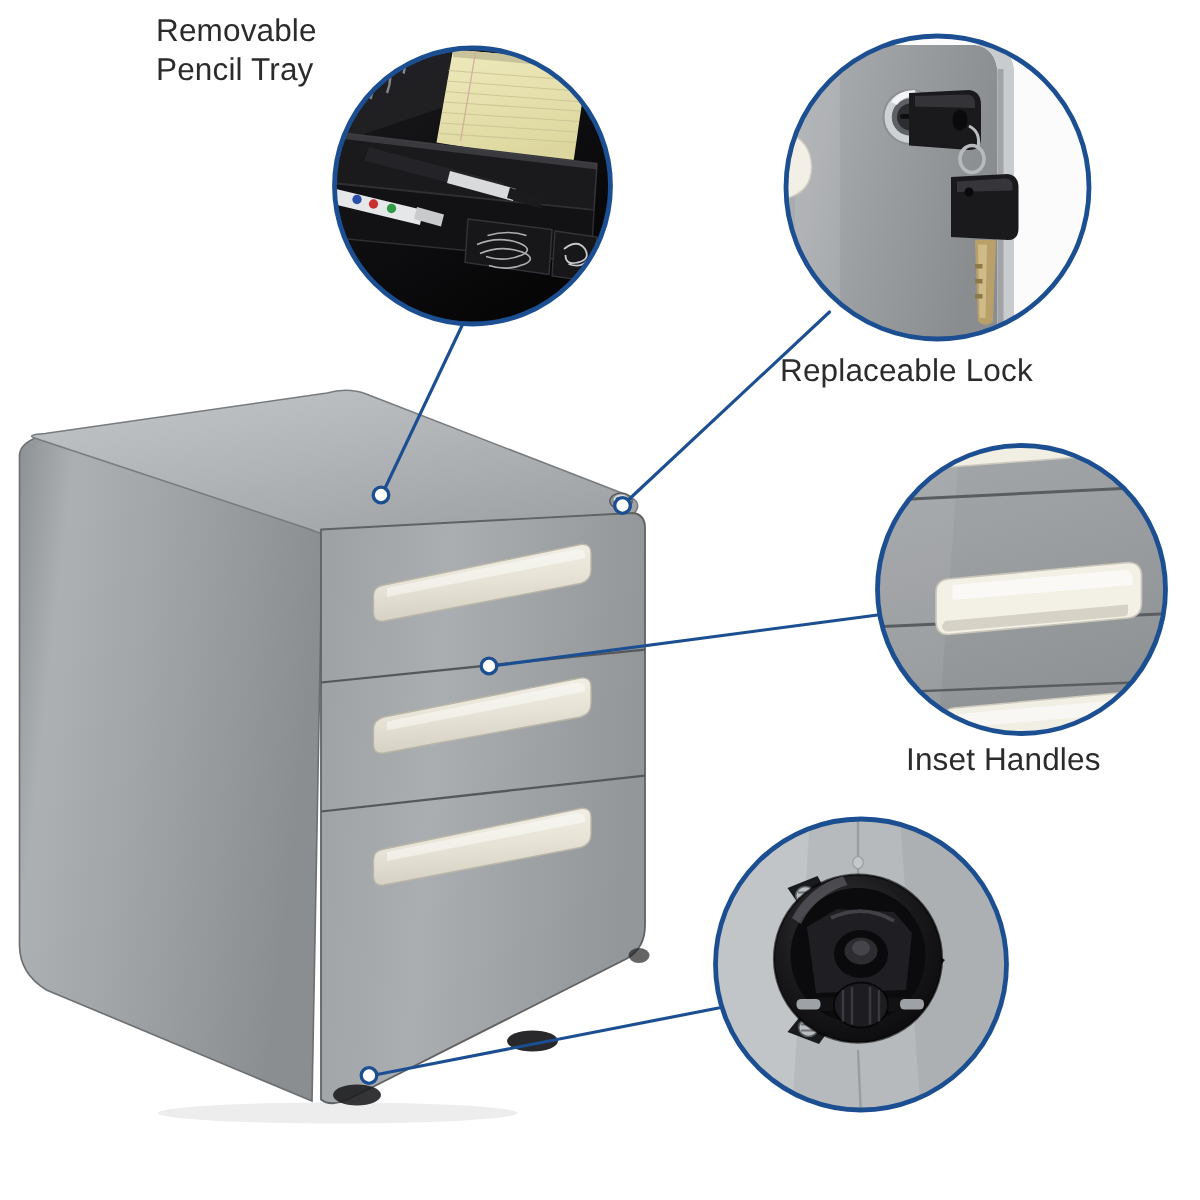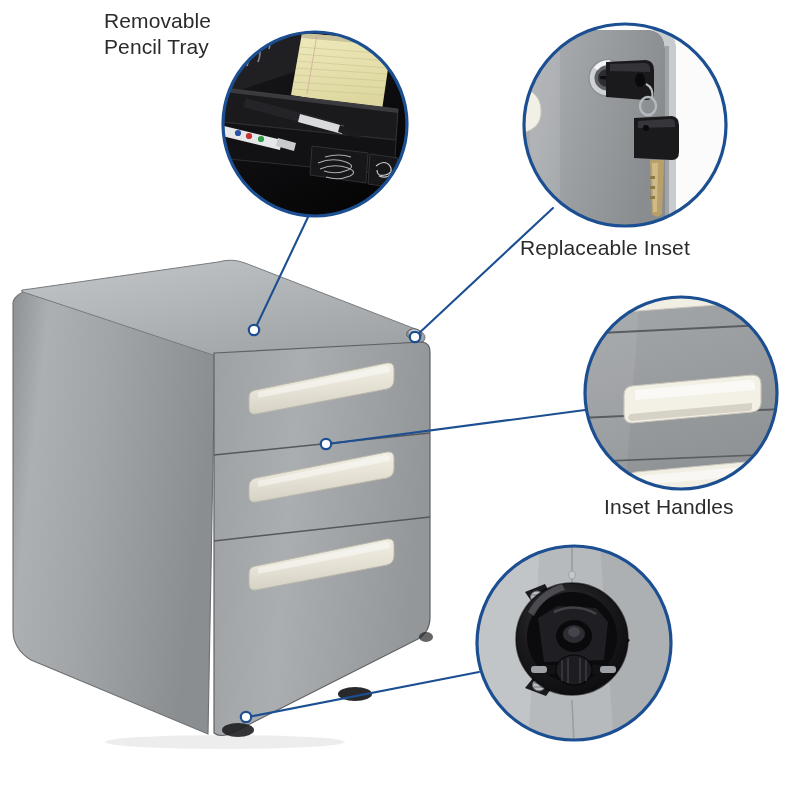--- a/index.html
+++ b/index.html
@@ -393,18 +393,18 @@
   <svg class="layer" id="dots-layer" viewBox="0 0 800 800">
     <circle class="hotspot-dot" cx="254" cy="330" r="5.2"></circle>
     <circle class="hotspot-dot" cx="415" cy="337" r="5.2"></circle>
     <circle class="hotspot-dot" cx="326" cy="444" r="5.2"></circle>
     <circle class="hotspot-dot" cx="246" cy="717" r="5.2"></circle>
   </svg>
 
   <div class="callout-label lbl-pencil">Removable
 Pencil Tray</div>
 
-  <div class="callout-label lbl-lock">Replaceable Inset</div>
+  <div class="callout-label lbl-lock">Replaceable Lock</div>
 
   <div class="callout-label lbl-handles">Inset Handles</div>
 
 
 </div>
 
 </body></html>

